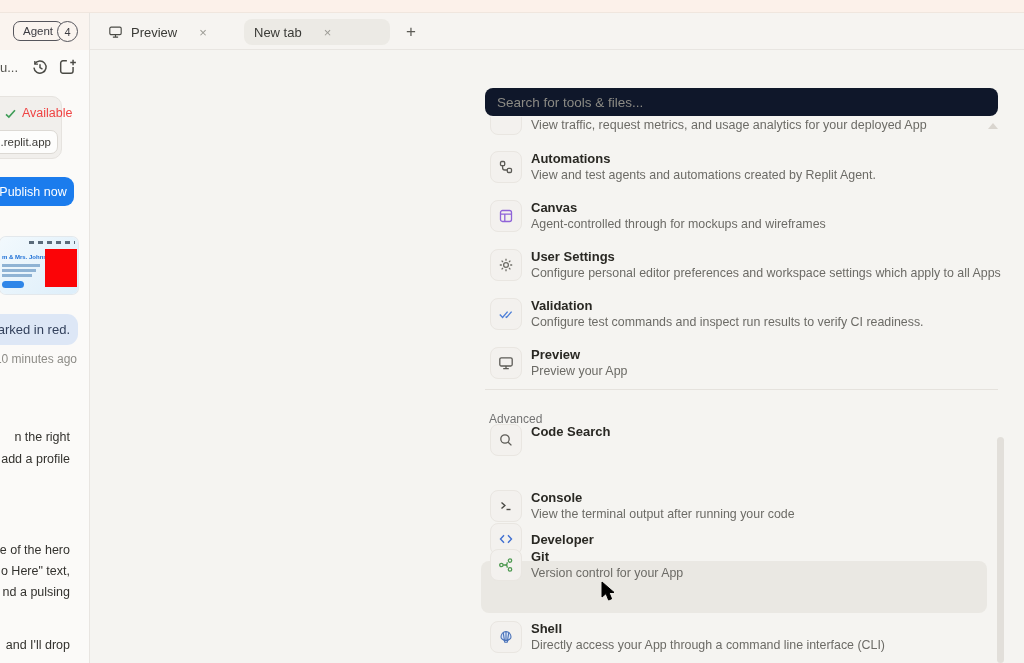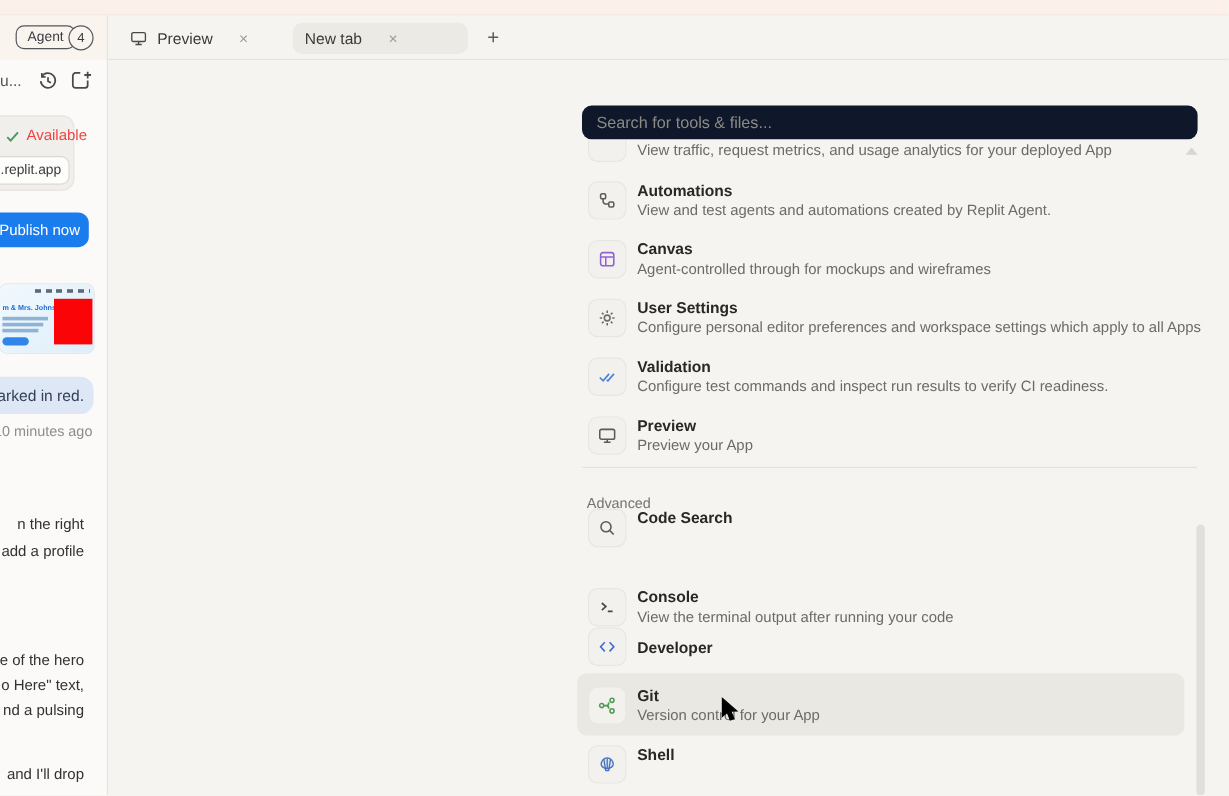--- a/index.html
+++ b/index.html
@@ -258,21 +258,21 @@
         <div class="tile">
           <svg width="16" height="16" viewBox="0 0 16 16" fill="none" stroke="#3f6fd1" stroke-width="1.4">
             <path d="M6 4.2 L2.5 8 L6 11.8"></path>
               <path d="M10 4.2 L13.5 8 L10 11.8"></path>
           </svg>
         </div>
         <div class="rtitle">Developer</div>
       </div>
 
       <div class="abs hl"></div>
-      <div class="abs row" style="top:484px;">
+      <div class="abs row" style="top:461px;">
         <div class="tile">
           <svg width="16" height="16" viewBox="0 0 16 16" fill="none" stroke="#4f9a52" stroke-width="1.3">
             <circle cx="3.4" cy="8" r="1.7"></circle>
               <circle cx="12" cy="3.6" r="1.7"></circle>
               <circle cx="12" cy="12.4" r="1.7"></circle>
             <path d="M5.1 8h2.1a2 2 0 0 0 2-2V5.3M7.2 8a2 2 0 0 1 2 2v.7"></path>
           </svg>
         </div>
         <div class="rtitle">Git</div>
         <div class="rdesc">Version control for your App</div>
@@ -280,20 +280,21 @@
 
       <div class="abs row" style="top:533px;">
         <div class="tile">
           <svg width="16" height="16" viewBox="0 0 16 16" fill="#d9e5f6" stroke="#4a72b8" stroke-width="1.1">
             <path d="M8 2.6c-3 0-5 2.6-5 5.4 0 1.5 2 3.4 5 3.4s5-1.9 5-3.4c0-2.8-2-5.4-5-5.4z"></path>
             <path fill="none" d="M8 2.8v8.4M5.2 3.6l1.2 7.4M10.8 3.6l-1.2 7.4"></path>
             <path d="M6.3 11.5h3.4l-.5 1.7h-2.4z"></path>
           </svg>
         </div>
         <div class="rtitle">Shell</div>
+        <div class="rdesc">Directly access your App through a command line interface (CLI)</div>
       </div>
 
     </div>
 
     <div class="abs scrollbar"></div>
   </div>
 
   <svg id="cursor" class="abs" viewBox="0 0 18 22">
     <path d="M2 1 L2 16 L6 12.6 L8.6 19 L11.6 17.8 L9 11.6 L14 11.4 Z" fill="#000" stroke="#000"></path>
   </svg>

